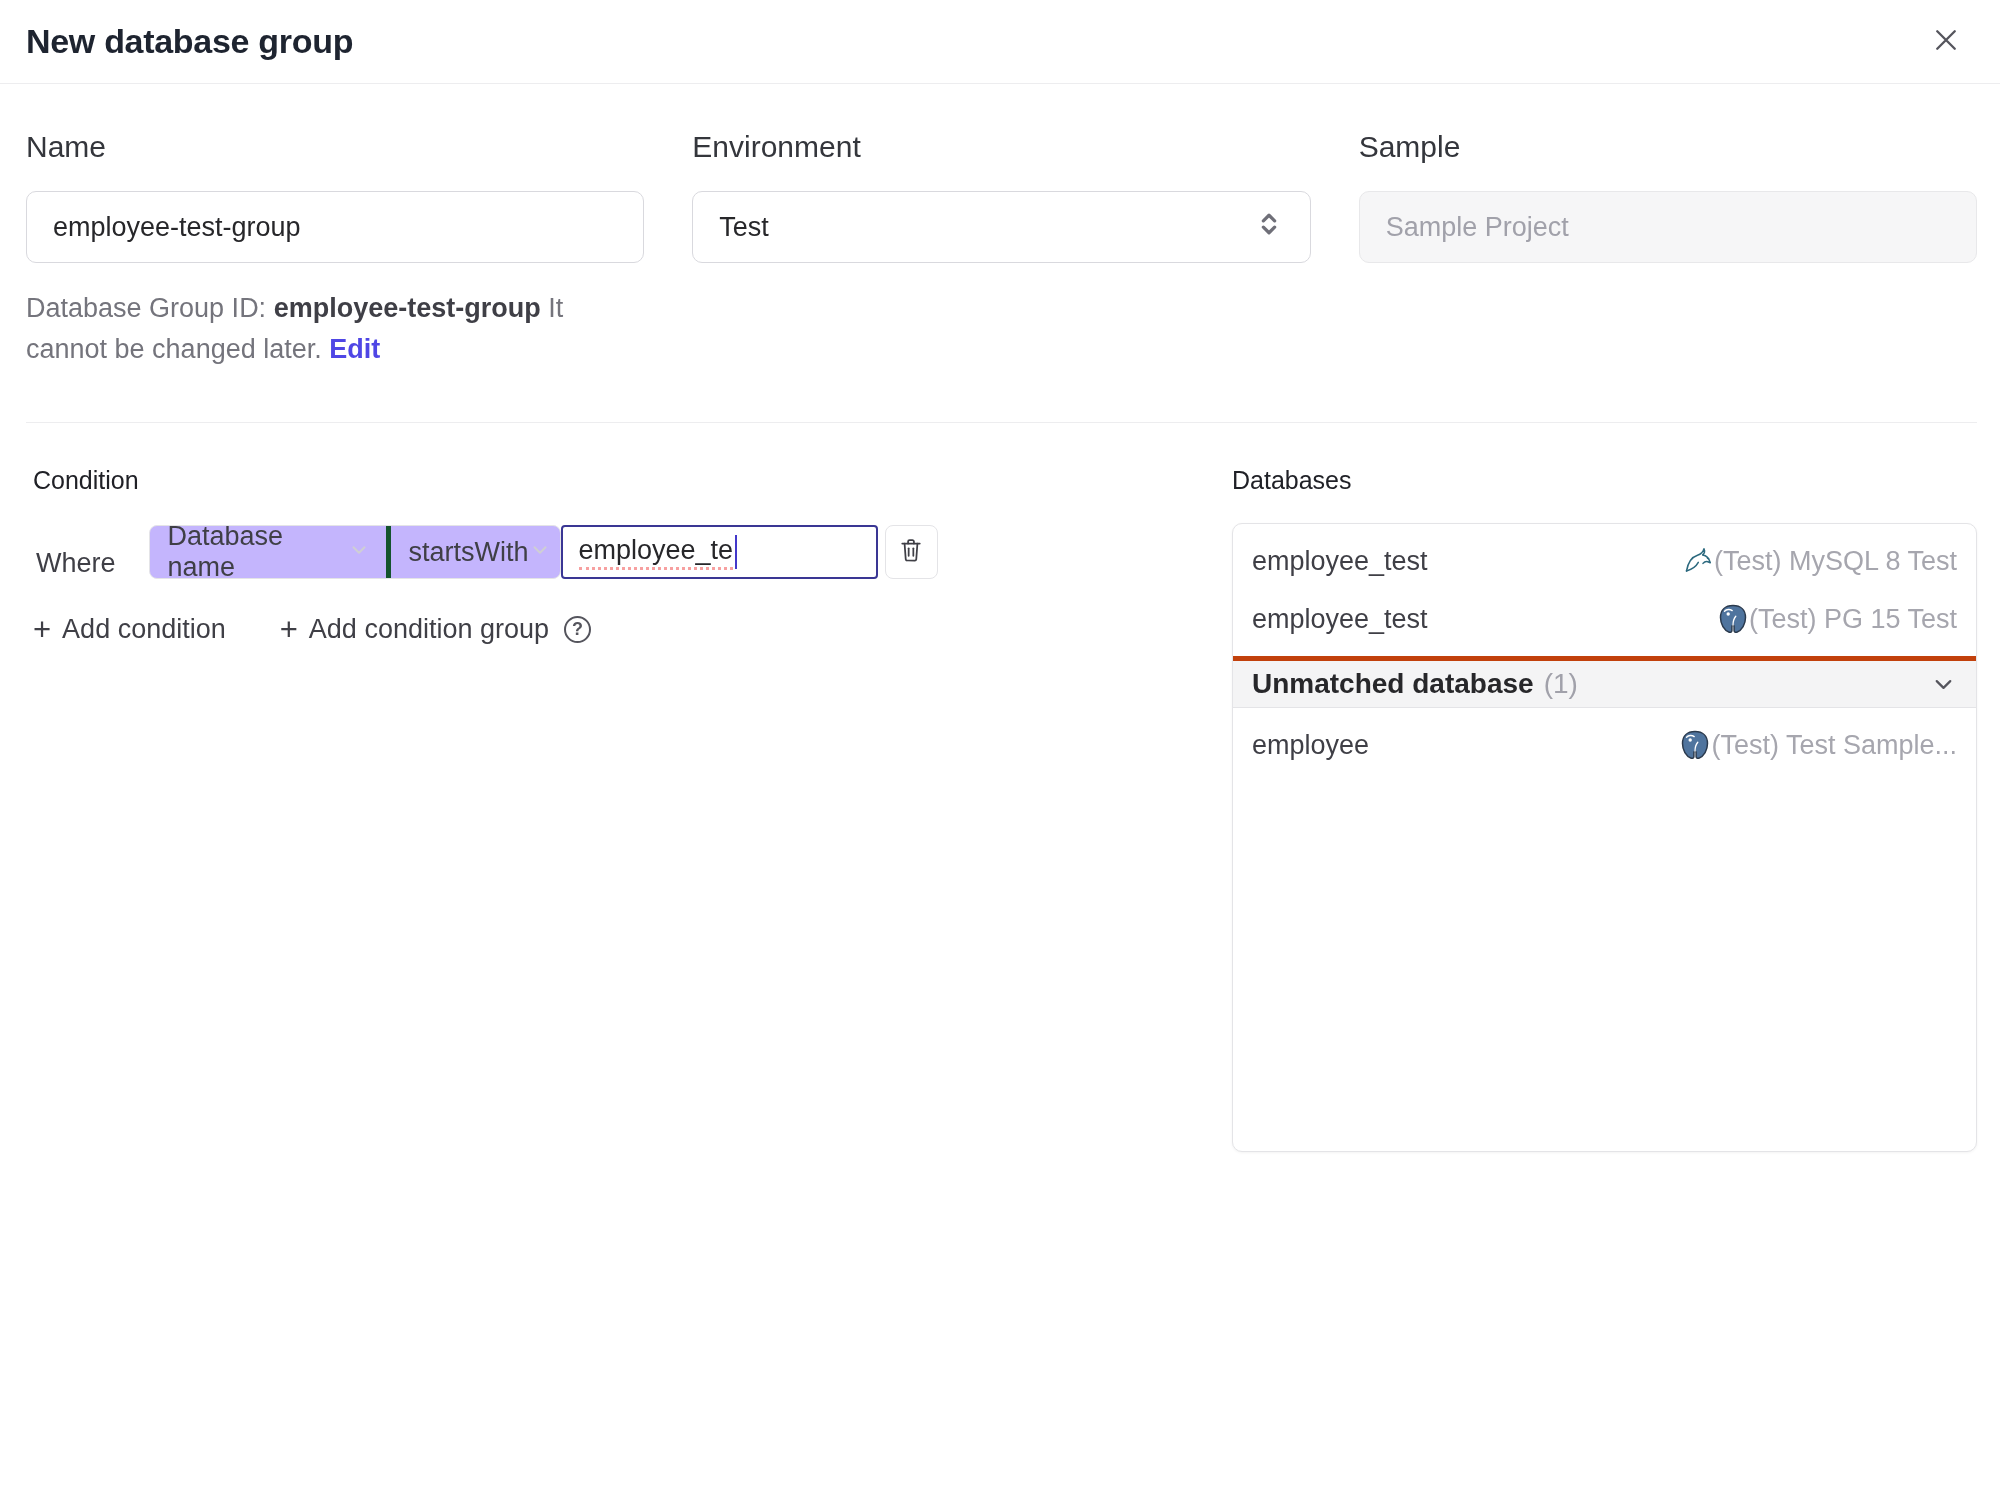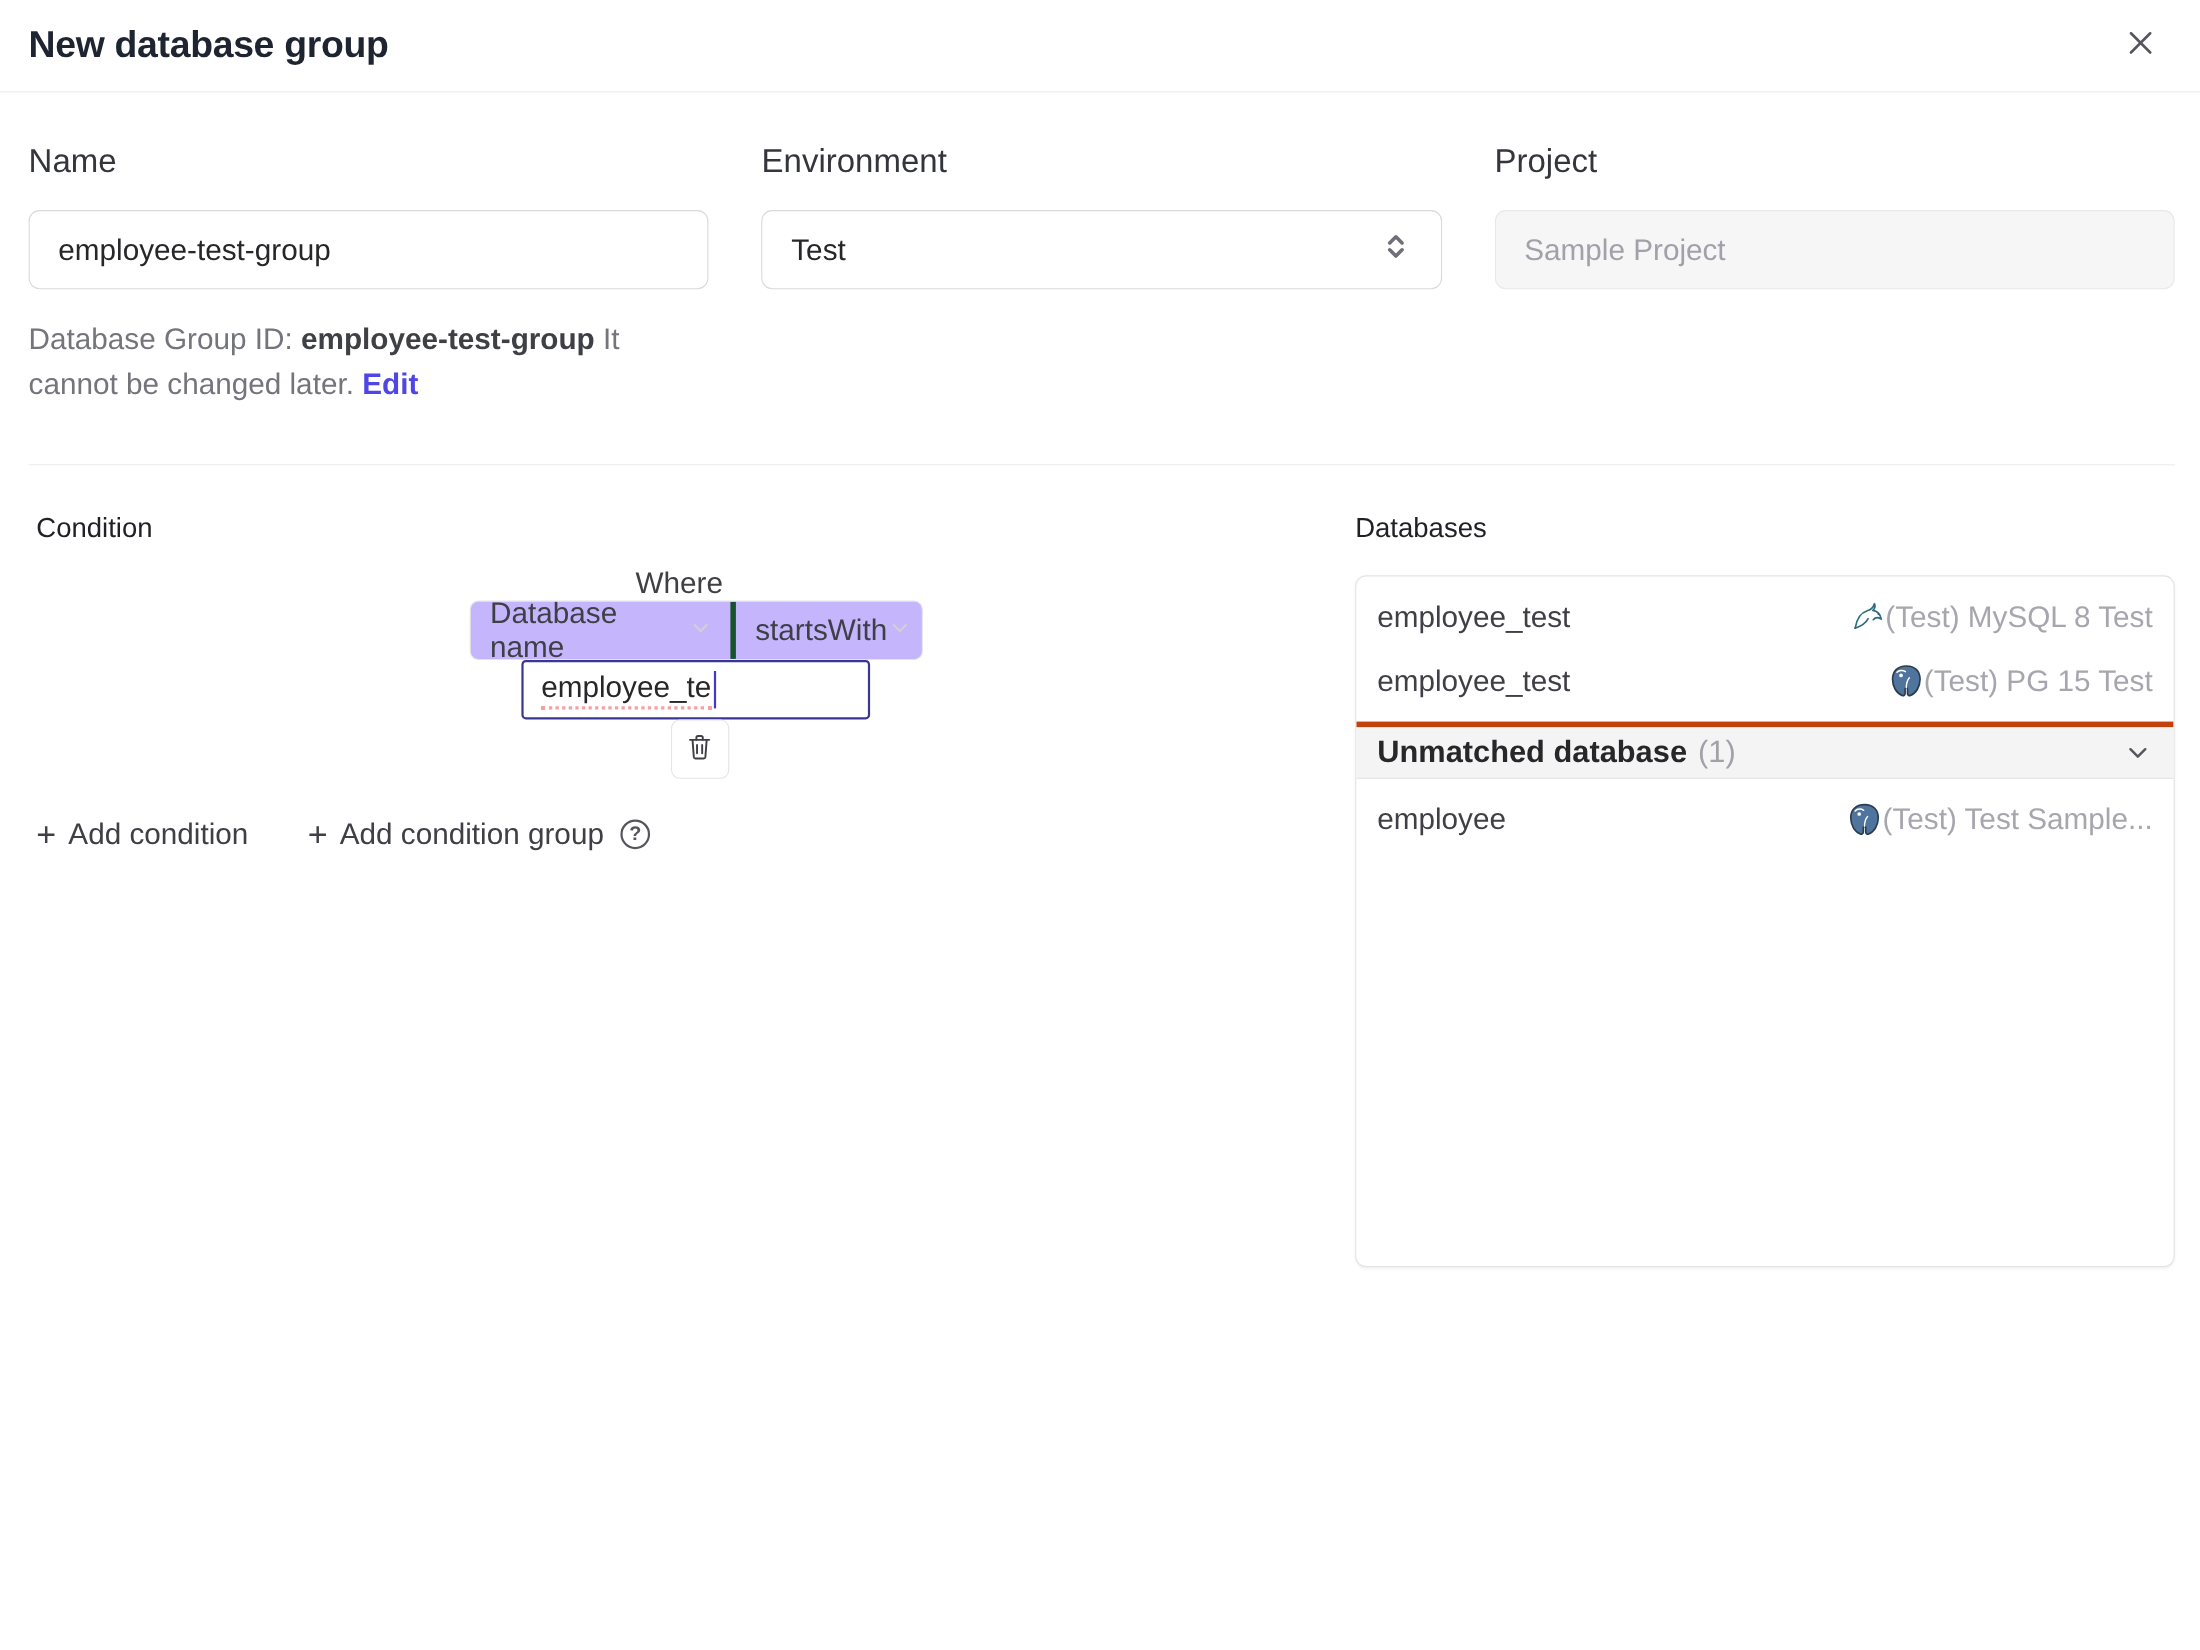--- a/index.html
+++ b/index.html
@@ -40,21 +40,21 @@
 
   .divider { height:1px; background:#ededef; margin-top:52px; }
 
   
   .lower { display:flex; margin-top:43px; align-items:flex-start; }
   .condition-col { flex:1; padding-left:7px; min-width:0; }
   .databases-col { width:745px; flex-shrink:0; }
 
   .section-heading { font-size:25px; font-weight:400; color:#202127; }
 
-  .condition-row { display:flex; align-items:center; margin-top:20px;flex-direction:column; }
+  .condition-row { display:flex; align-items:flex-end; margin-top:30px; }
   .where-label { font-size:27px; color:#3f3f46; margin-left:3px; margin-right:33px; }
 
   .segmented {
     display:flex; height:54px; border:1px solid #e4e4e7; border-radius:8px;
     background:#c4b5fd; align-items:stretch; overflow:hidden;
   }
   .segment {
     display:flex; align-items:center; justify-content:space-between;
     padding:0 16px 0 18px; font-size:27px; color:#3f3f46; cursor:pointer;
   }
@@ -148,21 +148,21 @@
           <span>
             <svg width="30" height="30" viewBox="0 0 24 24" fill="none" stroke="#6f6f78" stroke-width="2.6" stroke-linecap="round" stroke-linejoin="round">
               <path d="M7.5 9.5 L12 5 L16.5 9.5"></path>
               <path d="M7.5 14.5 L12 19 L16.5 14.5"></path>
             </svg>
           </span>
         </div>
       </div>
 
       <div class="form-col">
-        <div class="field-label">Project</div>
+        <div class="field-label">Sample</div>
         <div class="text-input disabled">
           <span>Sample Project</span>
         </div>
       </div>
 
     </div>
 
     <div class="divider"></div>
 
     <div class="lower">

